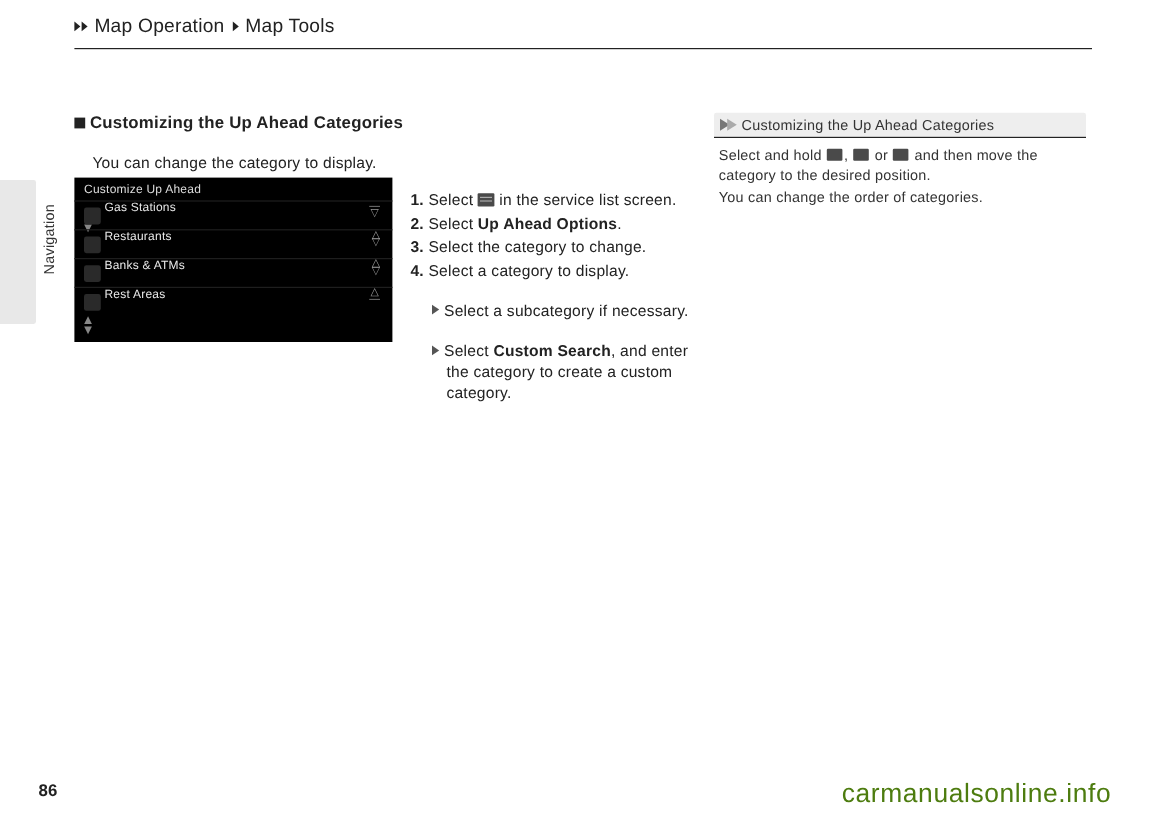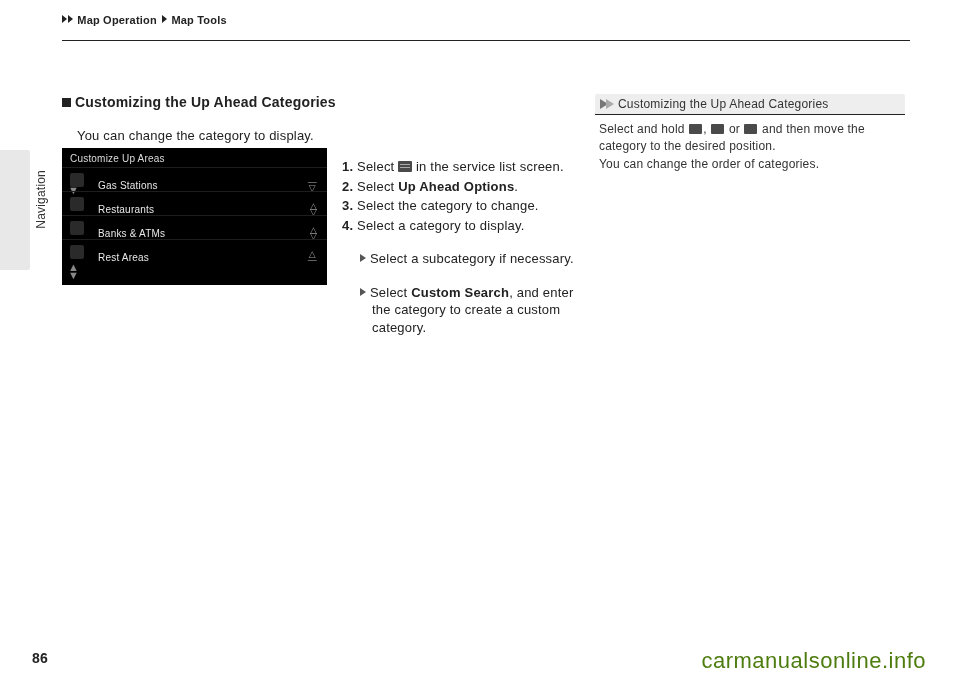--- a/index.html
+++ b/index.html
@@ -10,22 +10,22 @@
     font-family: "Helvetica Neue", Arial, sans-serif;
     font-size: 13px;
     color: #222;
     position: relative;
     letter-spacing: 0.2px;
   }
   .breadcrumb {
     position: absolute;
     top: 14px;
     left: 62px;
-    font-size: 11px;
-    font-weight: bold;
+    font-size: 16px;
+    font-weight: normal;
     color: #222;
   }
   .breadcrumb .tri {
     display: inline-block;
     width: 0; height: 0;
     border-left: 5px solid #222;
     border-top: 4px solid transparent;
     border-bottom: 4px solid transparent;
     margin-right: 1px;
     vertical-align: 1px;
@@ -79,23 +79,23 @@
     color: #e8e8e8;
     font-size: 10px;
   }
   .shot-title {
     padding: 5px 8px 3px;
     font-size: 10px;
     color: #dcdcdc;
   }
   .shot-row {
     display: flex;
-    align-items: flex-end;
+    align-items: flex-start;
     height: 24px;
-    padding: 0 10px 0 36px;
+    padding: 0 10px 0 25px;
     border-top: 1px solid #1e1e1e;
     position: relative;
   }
   .shot-row .ico {
     position: absolute;
     left: 8px; top: 5px;
     width: 14px; height: 14px;
     background: #2a2a2a;
     border-radius: 2px;
   }
@@ -216,21 +216,21 @@
 <div class="sidetab"></div>
 <div class="sidetab-text">Navigation</div>
 
 <div class="section-heading">
   <span class="blk"></span><span>Customizing the Up Ahead Categories</span>
 </div>
 
 <div class="intro-text">You can change the category to display.</div>
 
 <div class="shot">
-  <div class="shot-title">Customize Up Areas</div>
+  <div class="shot-title">Customize Up Ahead</div>
   <div class="shot-left-arrows" style="top:30px">▲<br>▼</div>
   <div class="shot-row">
     <span class="ico"></span>
     <span>Gas Stations</span>
     <span class="arrows">—<br>▽</span>
   </div>
   <div class="shot-row">
     <span class="ico"></span>
     <span>Restaurants</span>
     <span class="arrows">△<br>▽</span>

